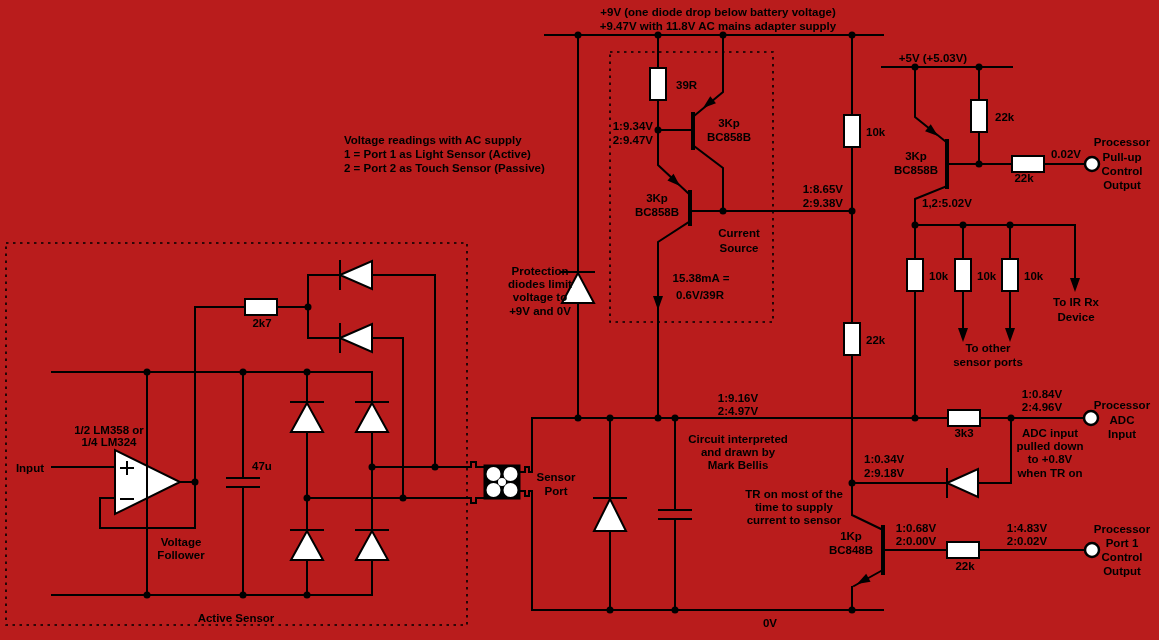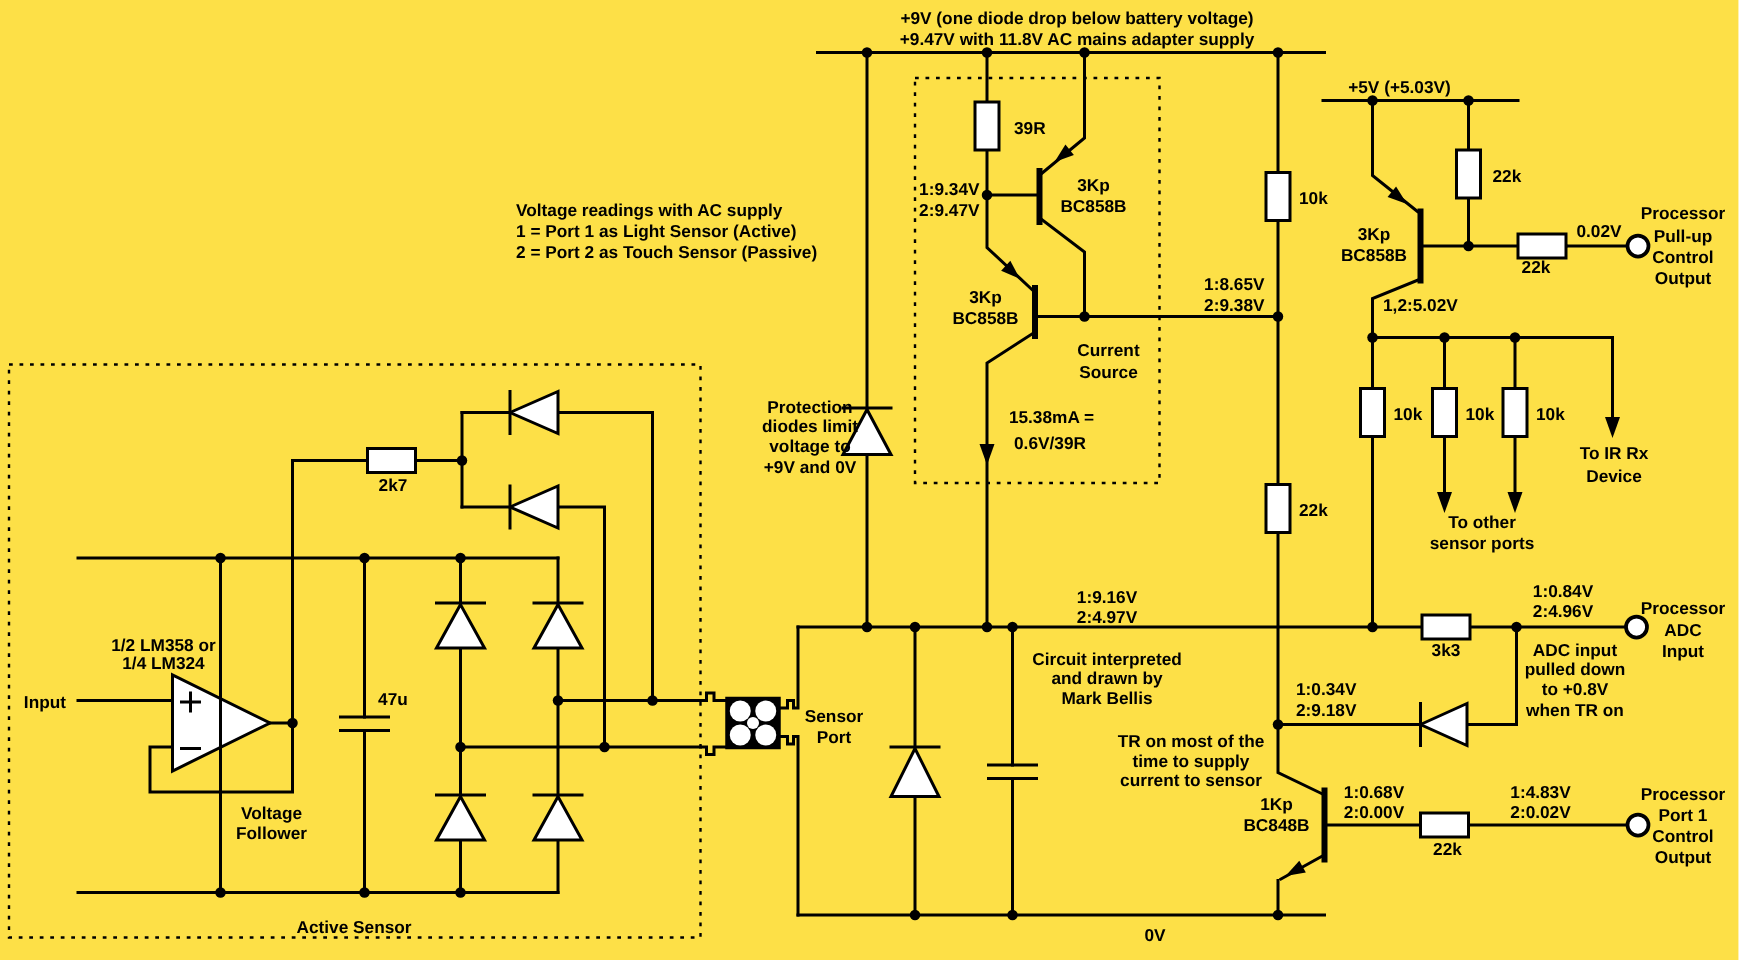--- a/index.html
+++ b/index.html
@@ -1,16 +1,16 @@
 <!DOCTYPE html>
 <html><head>
 <meta charset="utf-8">
 <style>
   html,body{margin:0;padding:0;background:#fff;}
-  .stage{position:relative;width:1159px;height:640px;background:#fde047;font-family:"Liberation Sans",sans-serif;}
+  .stage{position:relative;width:1159px;height:640px;background:#b91c1c;font-family:"Liberation Sans",sans-serif;}
   svg{display:block;}
   svg text{font-family:"Liberation Sans",sans-serif;font-weight:bold;font-size:11.5px;fill:#000;}
   .tm{text-anchor:middle;}
   .te{text-anchor:end;}
   .w{fill:none;stroke:#000;stroke-width:2;stroke-linecap:square;stroke-linejoin:miter;}
   .bar{fill:none;stroke:#000;stroke-width:4;stroke-linecap:butt;}
   .comp{fill:#fff;stroke:#000;stroke-width:2;}
   .dot{fill:#000;stroke:none;}
   .arrow{fill:#000;stroke:none;}
   .dotbox{fill:none;stroke:#000;stroke-width:1.6;stroke-dasharray:2.5 4.5;}

